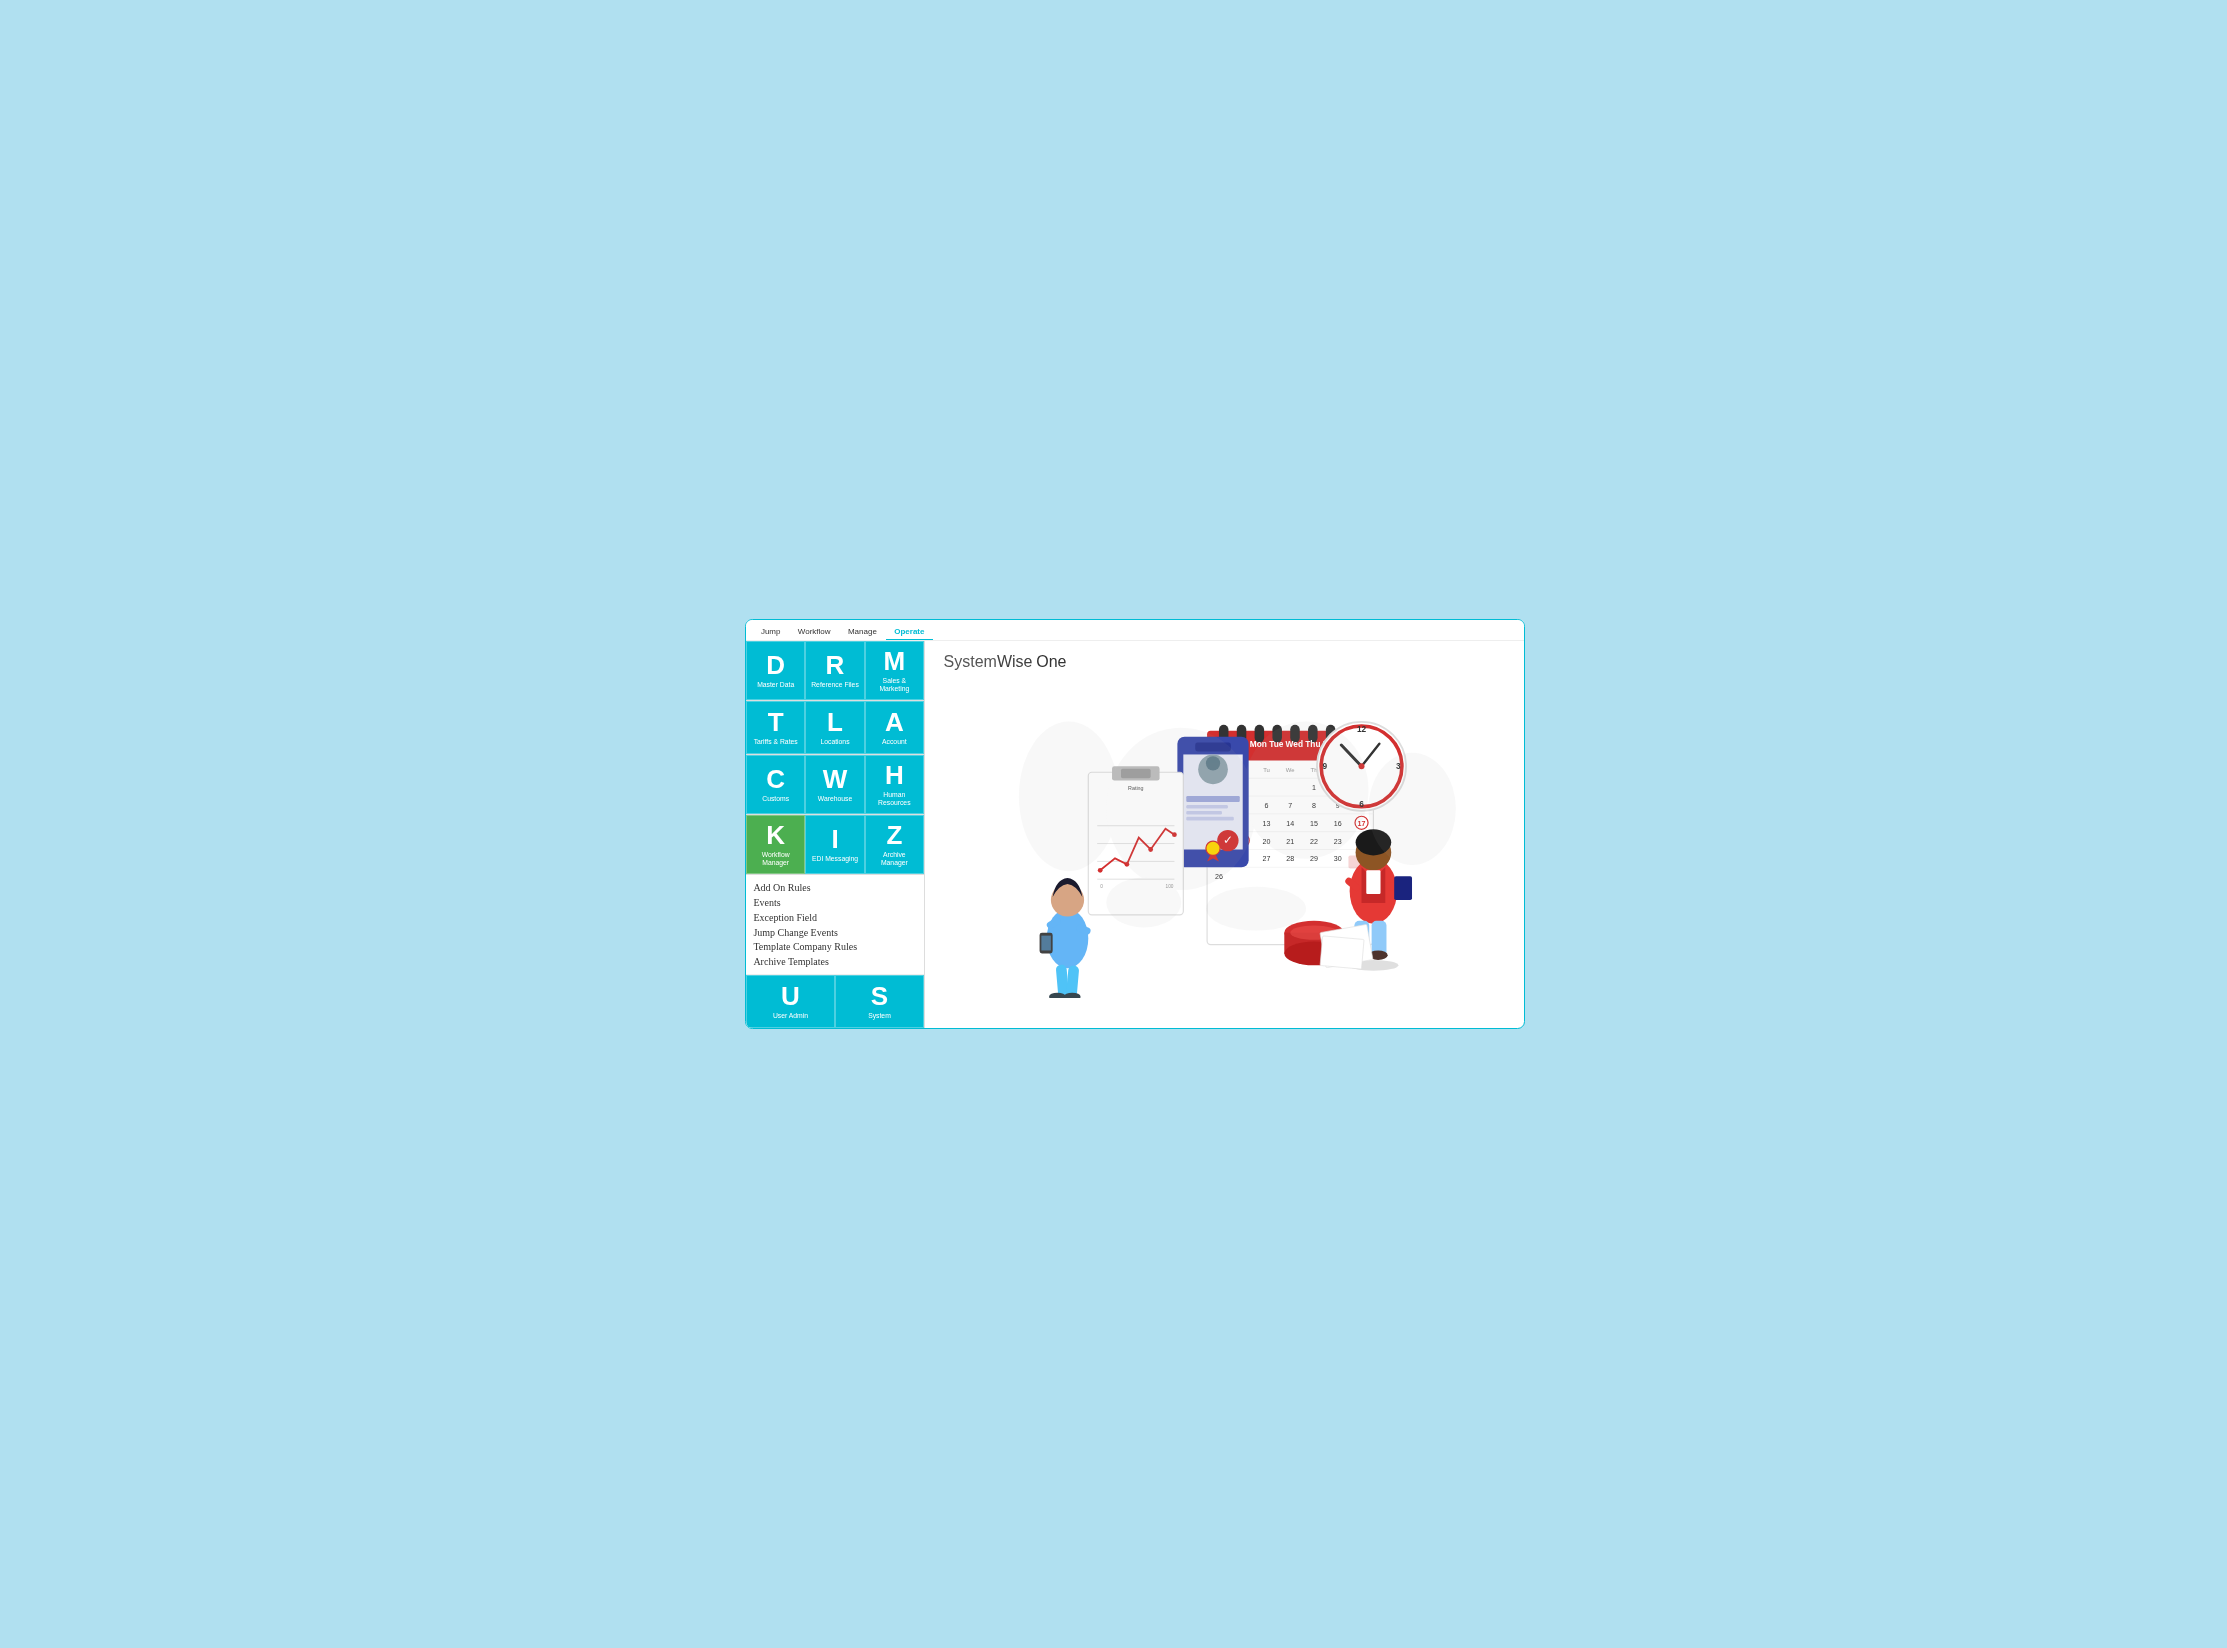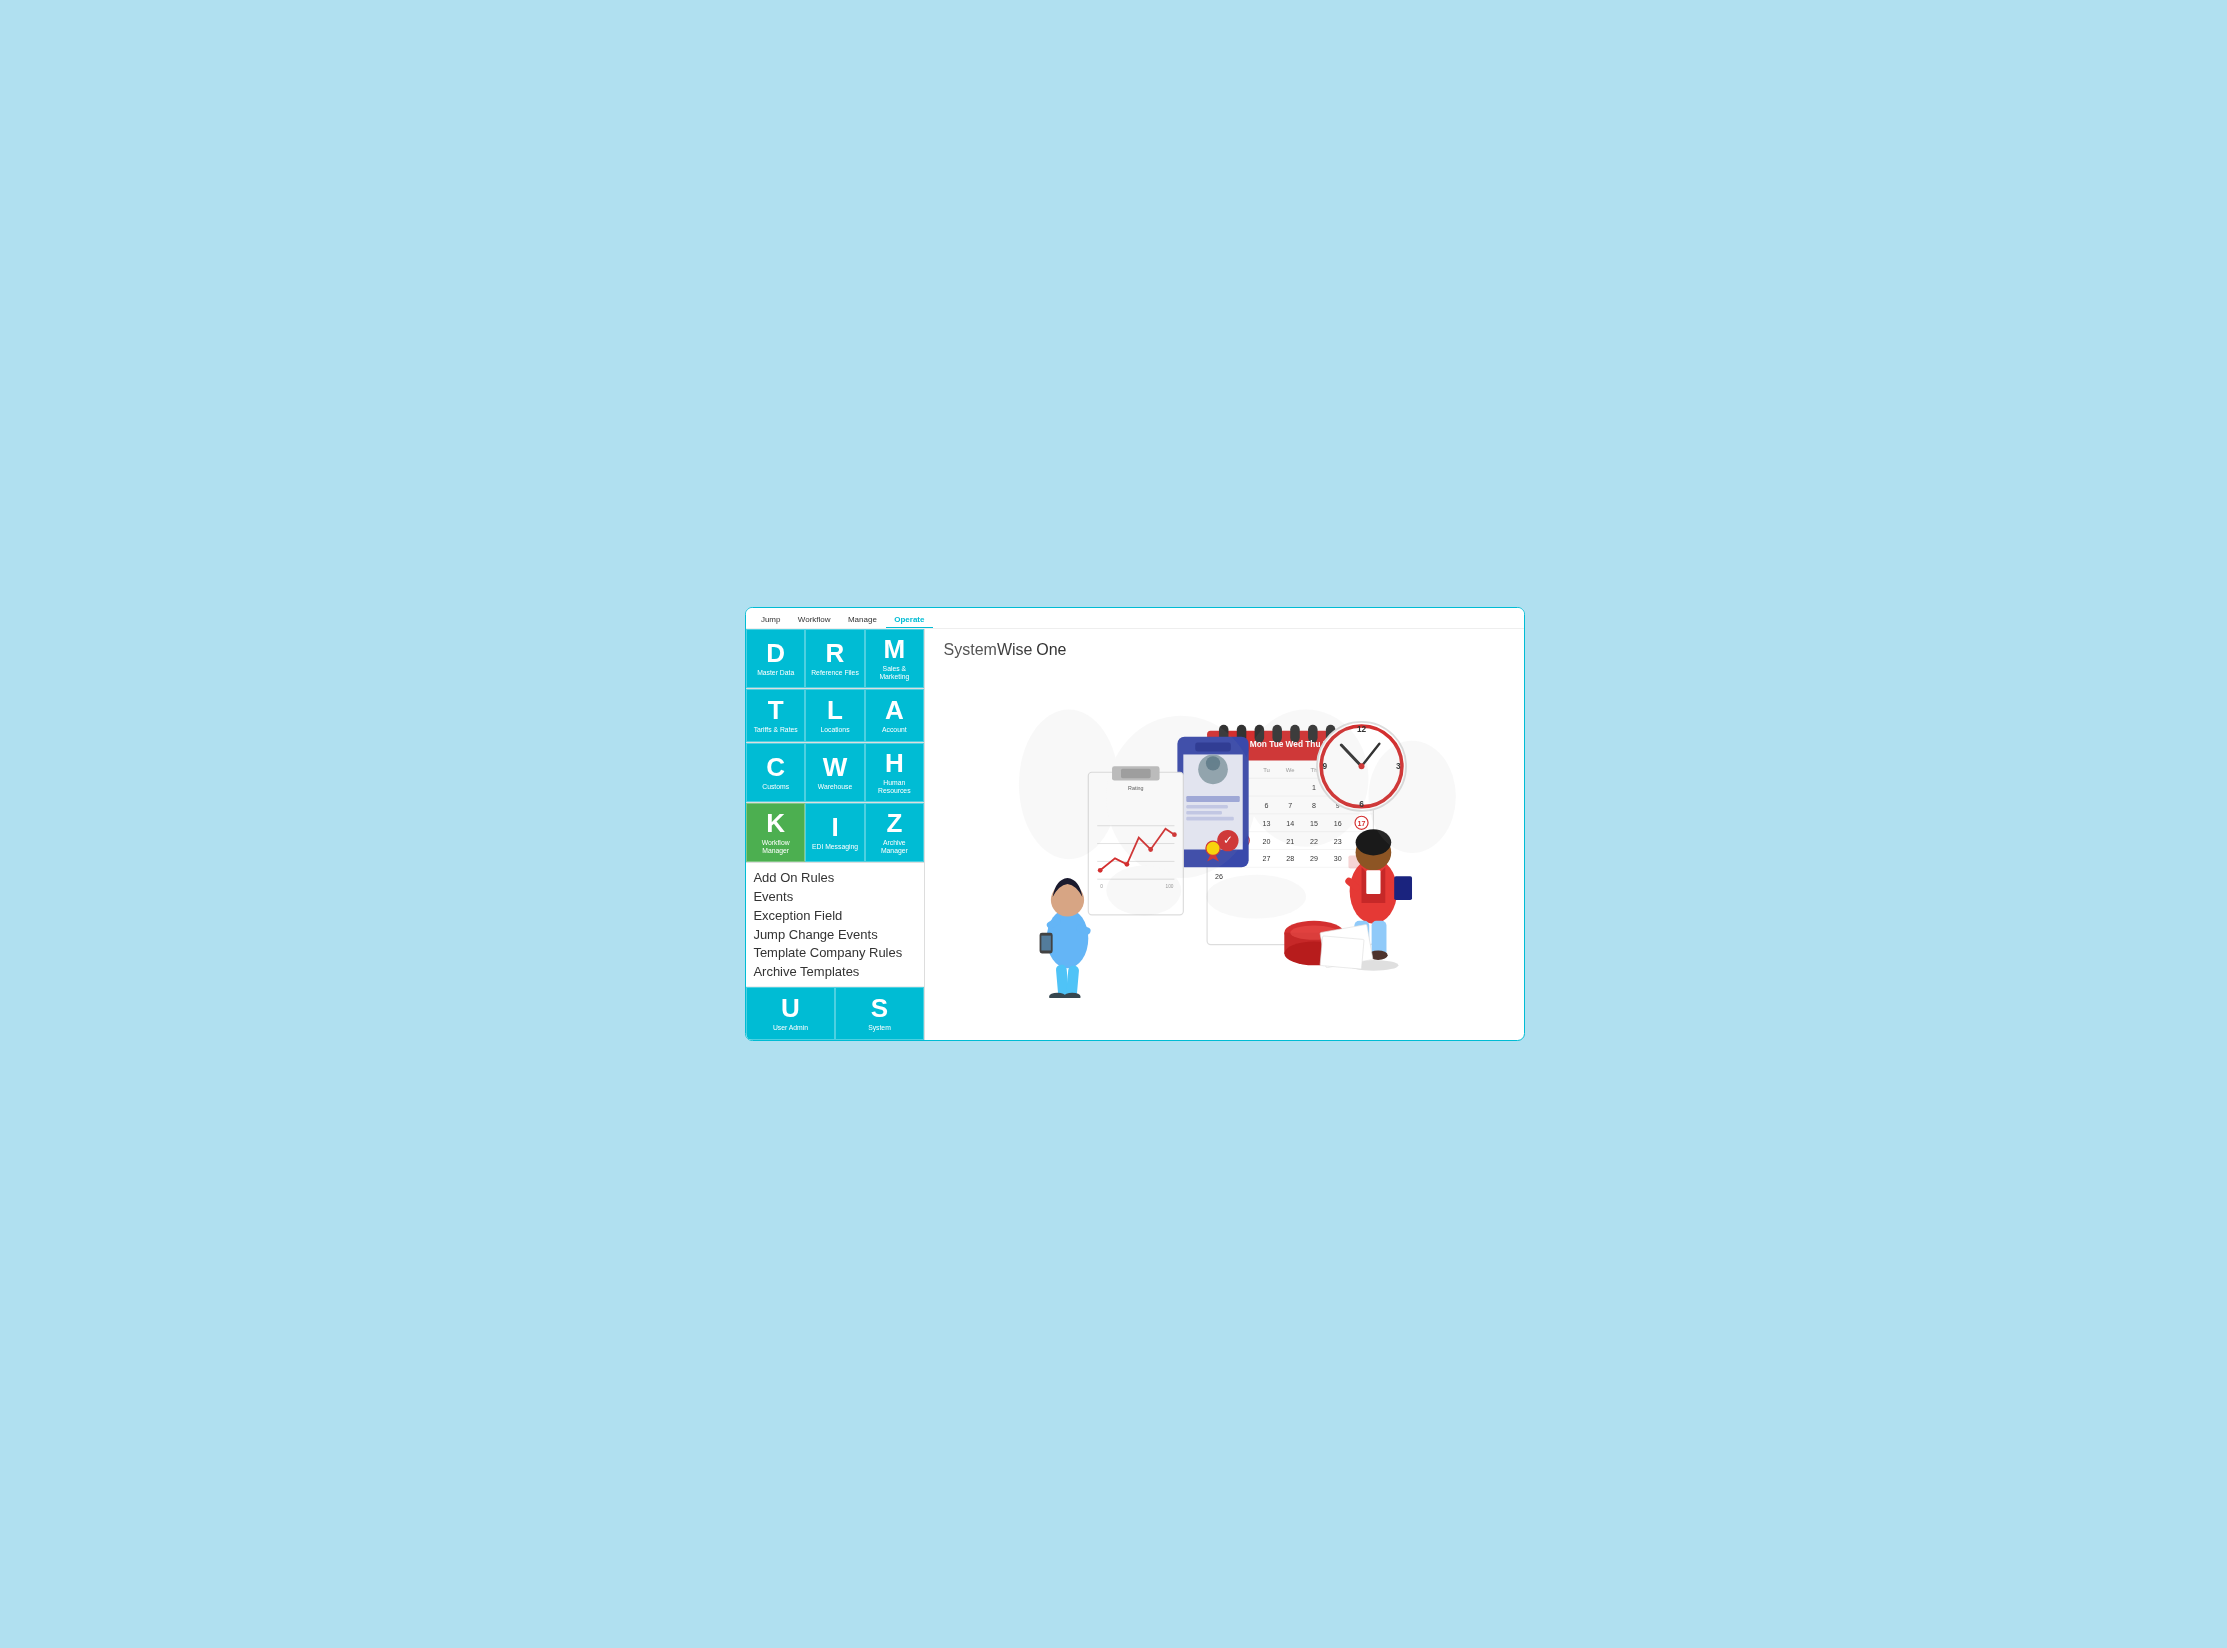--- a/index.html
+++ b/index.html
@@ -84,25 +84,26 @@
       text-align: center;
       margin-top: 2.5px;
       line-height: 1.2;
     }
     .submenu {
       padding: 5px 7.4px;
       background: white;
       border-bottom: 0.6px solid #eee;
     }
     .submenu-item {
-      font-size: 13px;
+      font-size: 10px;
       color: #333;
       padding: 1.9px 0;
       cursor: pointer;
       display: block;
+      font-family: Liberation Serif, serif;
     }
     .bottom-tiles {
       display: grid;
       grid-template-columns: repeat(2, 1fr);
     }
     .right-panel {
       flex: 1;
       padding: 12.4px 18.6px;
       display: flex;
       flex-direction: column;

